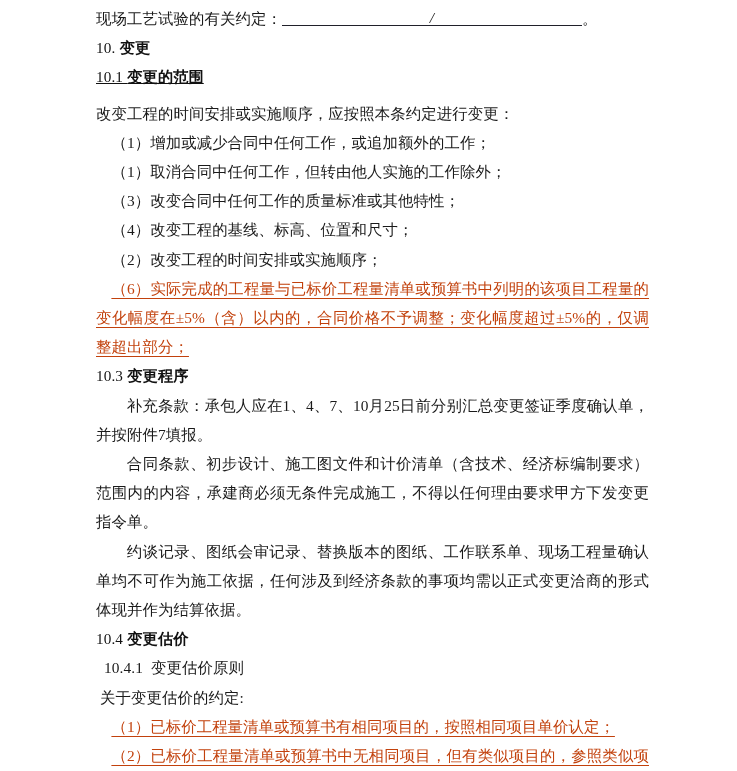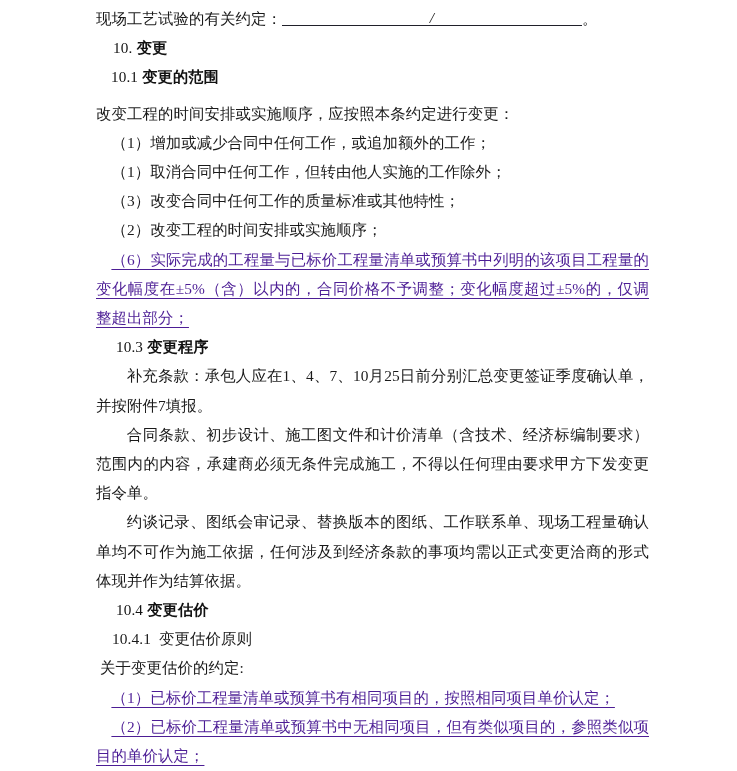--- a/index.html
+++ b/index.html
@@ -45,26 +45,26 @@
     font-weight: bold;
     font-size: 15.2px;
     line-height: 29.2px;
     color: #111111;
     text-indent: 0;
   }
   .heading .numpart {
     font-family: "Liberation Serif", "DejaVu Serif", serif;
     font-weight: normal;
   }
-  .h-l1 { margin-left: 17px; }
-  .h-l2 { margin-left: 15px; }
-  .h-l3 { margin-left: 20px; }
+  .h-l1 { margin-left: 0px; }
+  .h-l2 { margin-left: 0px; text-decoration: underline; }
+  .h-l3 { margin-left: 0; }
   
   .clause-ul {
-    color: #4c1d95;
+    color: #c2410c;
     text-decoration: underline;
     text-decoration-thickness: 1px;
     text-underline-offset: 3.5px;
   }
   .blank-fill {
     display: inline-block;
     border-bottom: 1.2px solid #20202a;
     width: 300px;
     text-align: center;
     vertical-align: baseline;
@@ -89,35 +89,36 @@
 
     <p class="heading h-l2"><span class="numpart">10.1</span>&nbsp;<span>变更的范围</span></p>
 
     <div class="spacer-sm"></div>
 
     <p class="para noindent">改变工程的时间安排或实施顺序，应按照本条约定进行变更：</p>
 
     <p class="para noindent" style="text-indent:1em">（1）增加或减少合同中任何工作，或追加额外的工作；</p>
     <p class="para noindent" style="text-indent:1em">（1）取消合同中任何工作，但转由他人实施的工作除外；</p>
     <p class="para noindent" style="text-indent:1em">（3）改变合同中任何工作的质量标准或其他特性；</p>
+    <p class="para noindent" style="text-indent:1em">（4）改变工程的基线、标高、位置和尺寸；</p>
     <p class="para noindent" style="text-indent:1em">（2）改变工程的时间安排或实施顺序；</p>
 
     <p class="para clause-ul" style="text-indent:1em">（6）实际完成的工程量与已标价工程量清单或预算书中列明的该项目工程量的变化幅度在±5%（含）以内的，合同价格不予调整；变化幅度超过±5%的，仅调整超出部分；</p>
 
     <p class="heading h-l3"><span class="numpart">10.3</span>&nbsp;<span>变更程序</span></p>
 
     <p class="para">补充条款：承包人应在1、4、7、10月25日前分别汇总变更签证季度确认单，并按附件7填报。</p>
 
     <p class="para">合同条款、初步设计、施工图文件和计价清单（含技术、经济标编制要求）范围内的内容，承建商必须无条件完成施工，不得以任何理由要求甲方下发变更指令单。</p>
 
     <p class="para">约谈记录、图纸会审记录、替换版本的图纸、工作联系单、现场工程量确认单均不可作为施工依据，任何涉及到经济条款的事项均需以正式变更洽商的形式体现并作为结算依据。</p>
 
     <p class="heading h-l3"><span class="numpart">10.4</span>&nbsp;<span>变更估价</span></p>
 
-    <p class="para noindent" style="margin-left:16px"><span>10.4.1</span>&nbsp;&nbsp;<span>变更估价原则</span></p>
+    <p class="para noindent" style="margin-left:8px"><span>10.4.1</span>&nbsp;&nbsp;<span>变更估价原则</span></p>
 
     <p class="para noindent" style="margin-left:4px">关于变更估价的约定:</p>
 
     <p class="para clause-ul" style="text-indent:1em">（1）已标价工程量清单或预算书有相同项目的，按照相同项目单价认定；</p>
 
     <p class="para clause-ul" style="text-indent:1em">（2）已标价工程量清单或预算书中无相同项目，但有类似项目的，参照类似项目的单价认定；</p>
 
   </div>
 </div>
 

